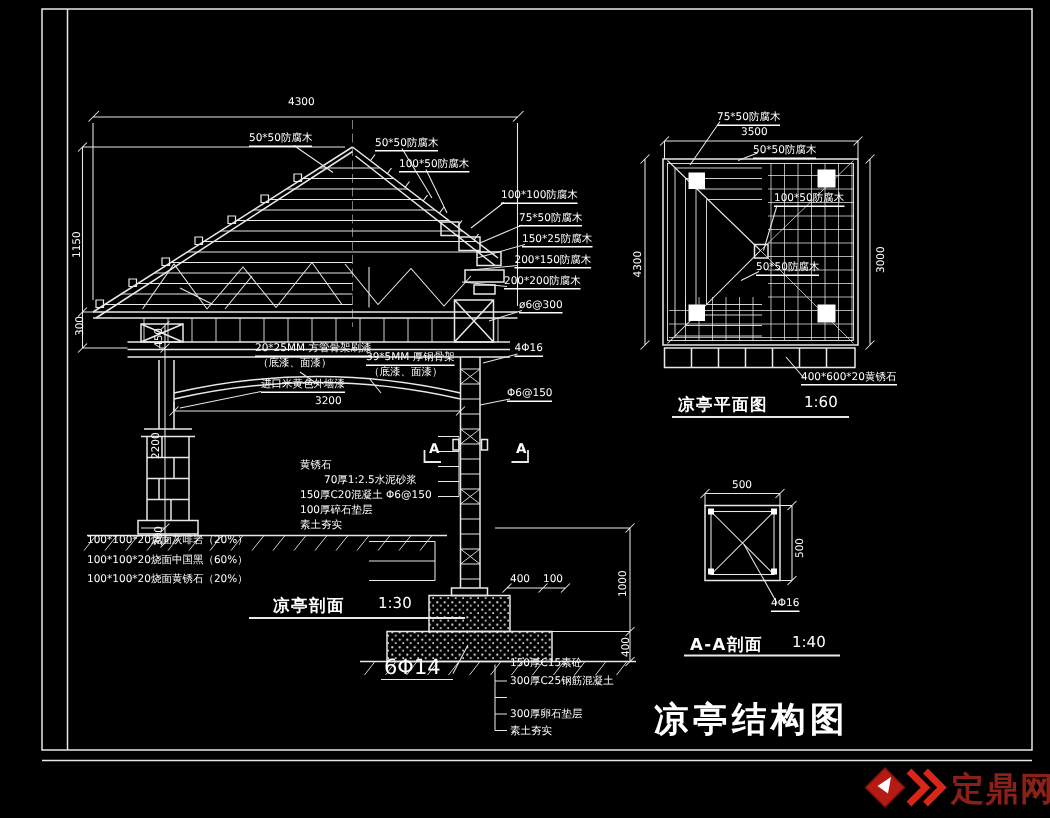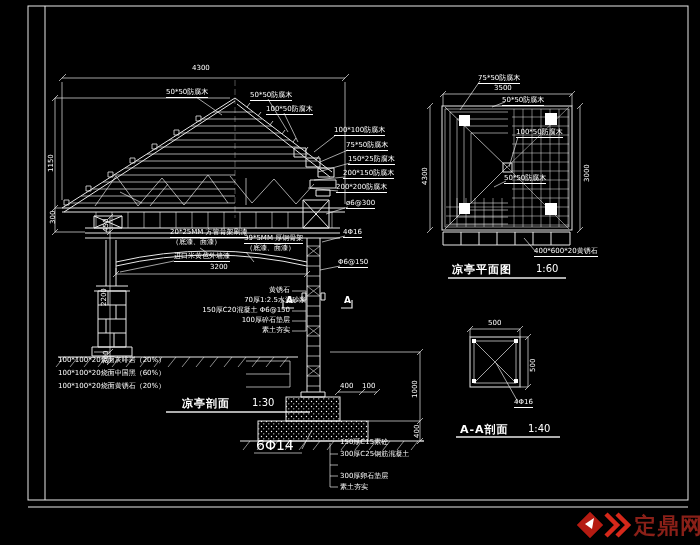--- a/index.html
+++ b/index.html
@@ -3,21 +3,21 @@
 <meta charset="utf-8">
 <style>
   html,body{margin:0;padding:0;background:#000;}
   .sheet{position:relative;width:700px;height:545px;background:#000;overflow:hidden;
          font-family:"DejaVu Sans",sans-serif;}
   svg{position:absolute;left:0;top:0;}
   .lbl{position:absolute;color:#fff;font-size:7px;line-height:8px;white-space:nowrap;}
   .u{border-bottom:1px solid #fff;padding-bottom:1px;}
   .dim{position:absolute;color:#fff;font-size:7px;line-height:7px;white-space:nowrap;}
   .rot{transform-origin:0 0;transform:rotate(-90deg);}
-  .ra{text-align:right;width:90px;}
+  .ra{text-align:left;width:90px;margin-top:20px;}
   .cap{position:absolute;color:#fff;font-size:11px;font-weight:bold;white-space:nowrap;letter-spacing:1px;}
   .capscale{position:absolute;color:#fff;font-size:10px;white-space:nowrap;}
   .marker{position:absolute;color:#fff;font-size:9px;font-weight:bold;}
   .title{position:absolute;color:#fff;font-size:23px;font-weight:bold;letter-spacing:3px;white-space:nowrap;}
   .wmtext{position:absolute;font-size:22px;font-weight:bold;letter-spacing:1px;white-space:nowrap;}
   .big{font-size:14px;}
 </style>
 </head>
 <body>
 
@@ -228,15 +228,16 @@
 </div>
 
 <div>
   <div class="dim" style="left:488px;top:320px">500</div>
   <div class="dim rot" style="left:530px;top:372px">500</div>
   <div class="lbl u" style="left:514px;top:398px">4Φ16</div>
   <div class="cap" style="left:460px;top:422px">A-A剖面</div>
   <div class="capscale" style="left:528px;top:423px">1:40</div>
 </div>
 
+<div class="title" style="left:436px;top:464px">凉亭结构图</div>
 <div class="wmtext" style="left:634px;top:511px;color:#8a2018">定鼎网</div>
 
 </div>
 
 </body></html>

